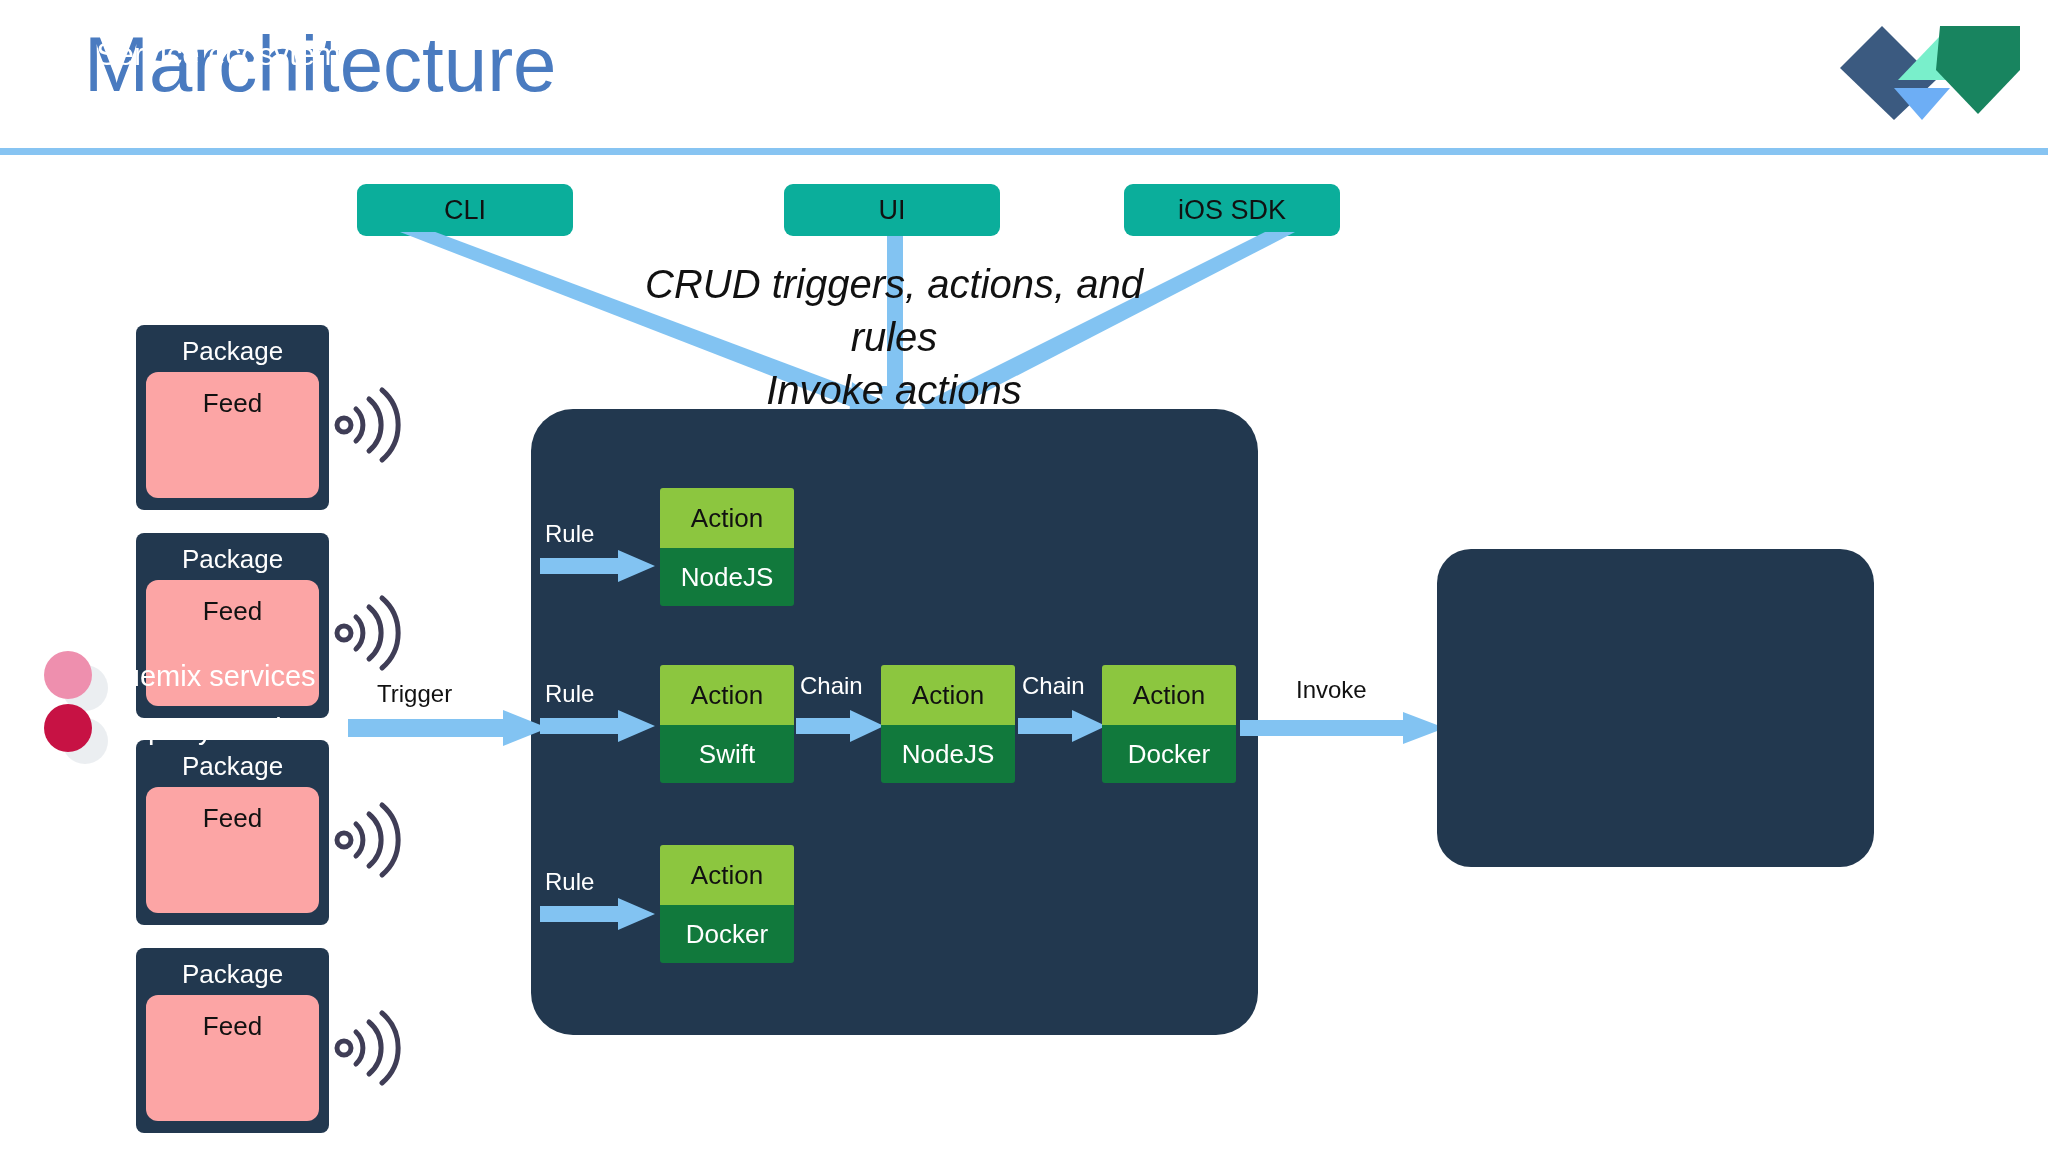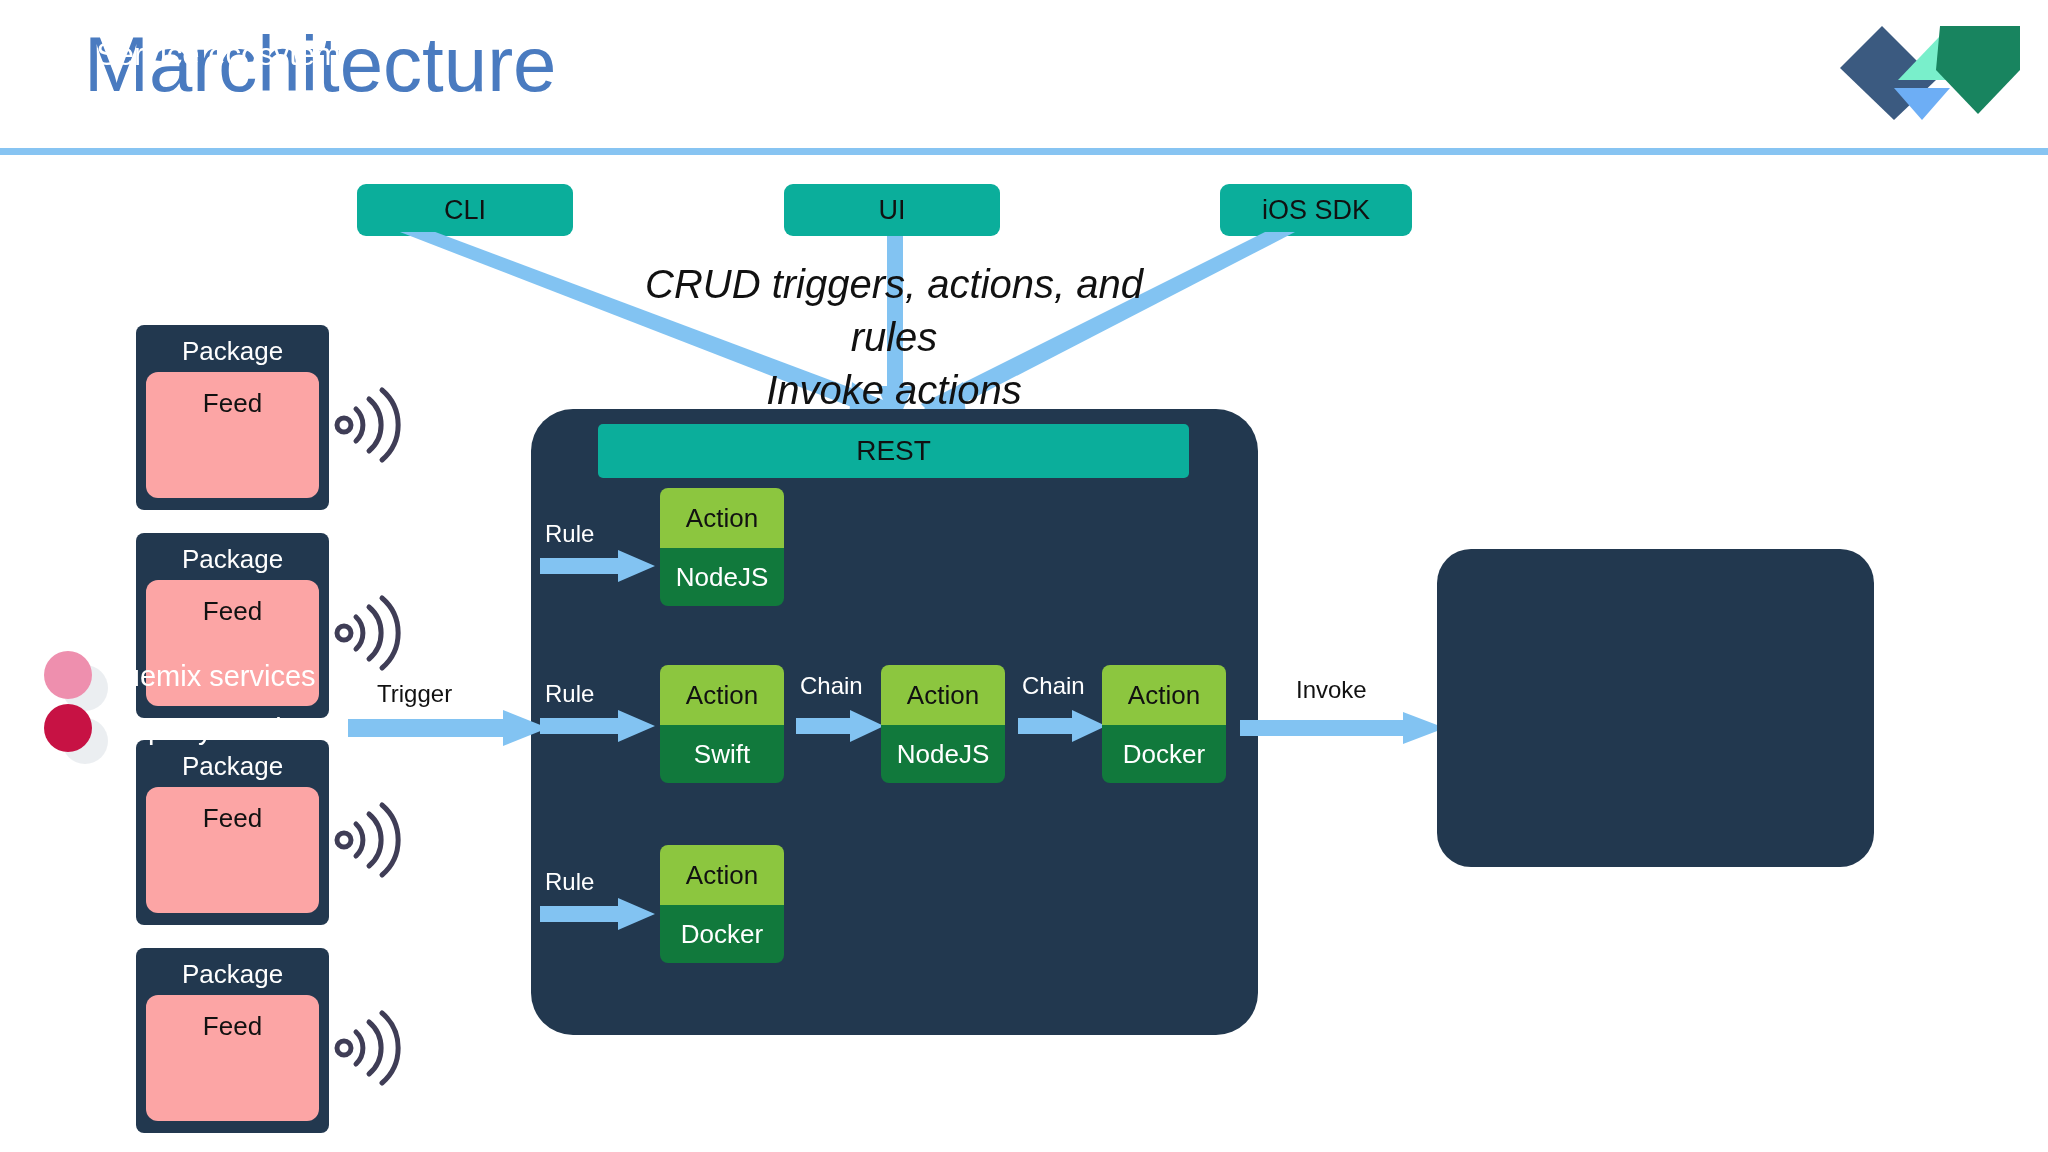--- a/index.html
+++ b/index.html
@@ -113,22 +113,22 @@
     display: flex;
     align-items: center;
     justify-content: center;
     color: #111111;
     font-size: 28px;
   }
 
   
   .action-card {
     position: absolute;
-    width: 124px;
-    border-radius: 8px;
+    width: 134px;
+    border-radius: 3px;
     overflow: hidden;
   }
   .action-top {
     background: #8CC63F;
     color: #111111;
     font-size: 26px;
     height: 60px;
     display: flex;
     align-items: center;
     justify-content: center;
@@ -239,21 +239,21 @@
     <polygon points="58,62 100,18 142,62" fill="#79EFCB"></polygon>
     <polygon points="100,8 180,8 180,52 138,96 96,52" fill="#18845F"></polygon>
   </svg>
 
   <div class="client-box" style="left:357px; top:184px; width:216px;">
     <span>CLI</span>
   </div>
   <div class="client-box" style="left:784px; top:184px; width:216px;">
     <span>UI</span>
   </div>
-  <div class="client-box" style="left:1220px; top:184px; width:192px;">
+  <div class="client-box" style="left:1124px; top:184px; width:216px;">
     <span>iOS SDK</span>
   </div>
 
   <svg class="flow-arrow" style="left:400px; top:232px; width:720px; height:200px;" viewBox="0 0 720 200" xmlns="http://www.w3.org/2000/svg">
     <polygon points="0,0 14,-8 494,172 480,186" fill="#82C3F2"></polygon>
     <polygon points="452,150 510,190 448,196" fill="#82C3F2"></polygon>
   </svg>
 
   <svg class="flow-arrow" style="left:875px; top:236px; width:40px; height:192px;" viewBox="0 0 40 192" xmlns="http://www.w3.org/2000/svg">
     <rect x="12" y="0" width="16" height="158" fill="#82C3F2"></rect>
@@ -308,23 +308,20 @@
     <div class="feed-box" style="height:126px;">Feed</div>
   </div>
   <svg class="signal-icon" style="left:330px; top:1008px;" viewBox="0 0 72 80" xmlns="http://www.w3.org/2000/svg">
     <circle cx="14" cy="40" r="7" fill="none" stroke="#3F3D56" stroke-width="5"></circle>
     <path d="M26 24 A22 22 0 0 1 26 56" fill="none" stroke="#3F3D56" stroke-width="5" stroke-linecap="round"></path>
     <path d="M39 14 A34 34 0 0 1 39 66" fill="none" stroke="#3F3D56" stroke-width="5" stroke-linecap="round"></path>
     <path d="M52 5 A46 46 0 0 1 52 75" fill="none" stroke="#3F3D56" stroke-width="5" stroke-linecap="round"></path>
   </svg>
 
   <div id="runtime-container"></div>
-  <div id="rest-bar">
-    <span>REST</span>
-  </div>
 
   <div class="edge-label light-bg" style="left:377px; top:680px;">Trigger</div>
   <svg class="flow-arrow" style="left:348px; top:708px; width:200px; height:40px;" viewBox="0 0 200 40" xmlns="http://www.w3.org/2000/svg">
     <rect x="0" y="11" width="160" height="18" fill="#82C3F2"></rect>
     <polygon points="155,2 200,20 155,38" fill="#82C3F2"></polygon>
   </svg>
 
   <div class="edge-label dark-bg" style="left:545px; top:520px;">Rule</div>
   <svg class="flow-arrow" style="left:540px; top:548px; width:115px; height:36px;" viewBox="0 0 115 36" xmlns="http://www.w3.org/2000/svg">
     <rect x="0" y="10" width="82" height="16" fill="#82C3F2"></rect>

